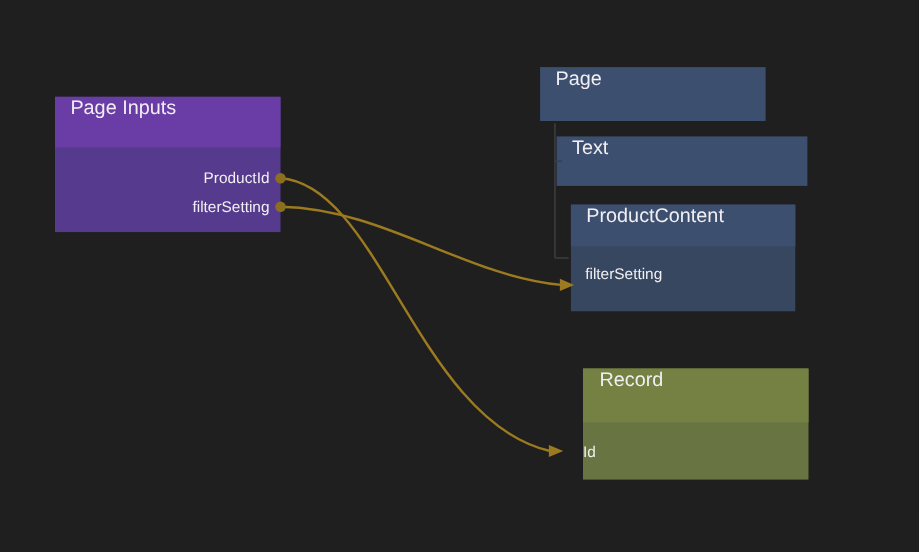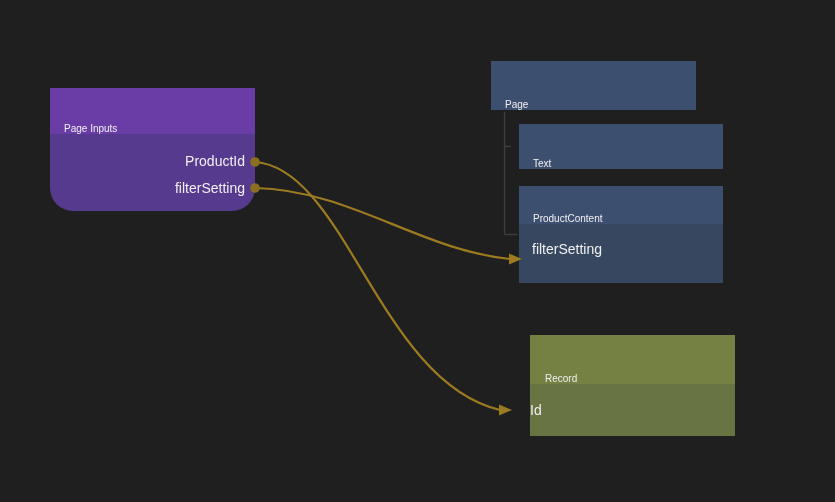--- a/index.html
+++ b/index.html
@@ -16,42 +16,42 @@
     overflow: hidden;
   }
   .node {
     position: absolute;
     box-sizing: border-box;
     color: var(--text, #f1eff3);
   }
   .node-header {
     box-sizing: border-box;
     display: flex;
-    align-items: flex-end;
+    align-items: flex-start;
     padding-left: 14px;
-    font-size: 10px;
+    font-size: 18px;
     width: 100%;
   }
   .node-row {
     box-sizing: border-box;
     display: flex;
     align-items: center;
     font-size: 14px;
     width: 100%;
   }
   
-  .n-page-inputs { left: 50px; top: 88px; width: 205px; height: 123px; background: var(--purple-body, #563a8d); border-radius: 23px; }
+  .n-page-inputs { left: 50px; top: 88px; width: 205px; height: 123px; background: var(--purple-body, #563a8d); }
   .n-page-inputs .node-header { height: 46px; background: var(--purple-header, #6a3da6); }
   .n-page-inputs .node-body { padding-top: 13px; }
   .n-page-inputs .node-row { height: 27px; justify-content: flex-end; padding-right: 10px; padding-left: 40px; }
 
   
   .n-page { left: 491px; top: 61px; width: 205px; height: 49px; background: var(--blue-header, #3d4f6e); }
   .n-page .node-header { height: 49px; background: transparent; }
-  .n-text { left: 519px; top: 124px; width: 204px; height: 45px; background: var(--blue-header, #3d4f6e); }
+  .n-text { left: 506px; top: 124px; width: 228px; height: 45px; background: var(--blue-header, #3d4f6e); }
   .n-text .node-header { height: 45px; background: transparent; }
   .n-product-content { left: 519px; top: 186px; width: 204px; height: 97px; background: var(--blue-row, #36475f); }
   .n-product-content .node-header { height: 38px; background: var(--blue-header, #3d4f6e); }
   .n-product-content .node-row { height: 49px; padding-left: 13px; }
 
   
   .n-record { left: 530px; top: 335px; width: 205px; height: 101px; background: var(--green-row, #687441); }
   .n-record .node-header { height: 49px; background: var(--green-header, #748142); padding-left: 15px; }
   .n-record .node-row { height: 52px; }
 

